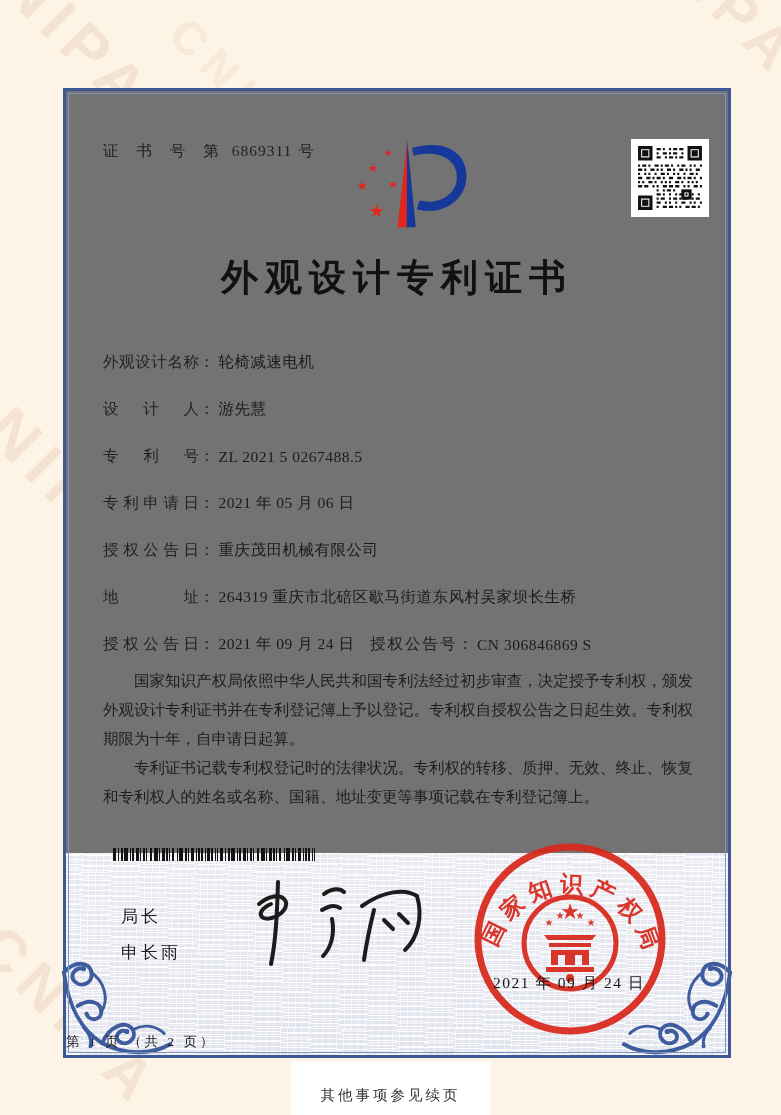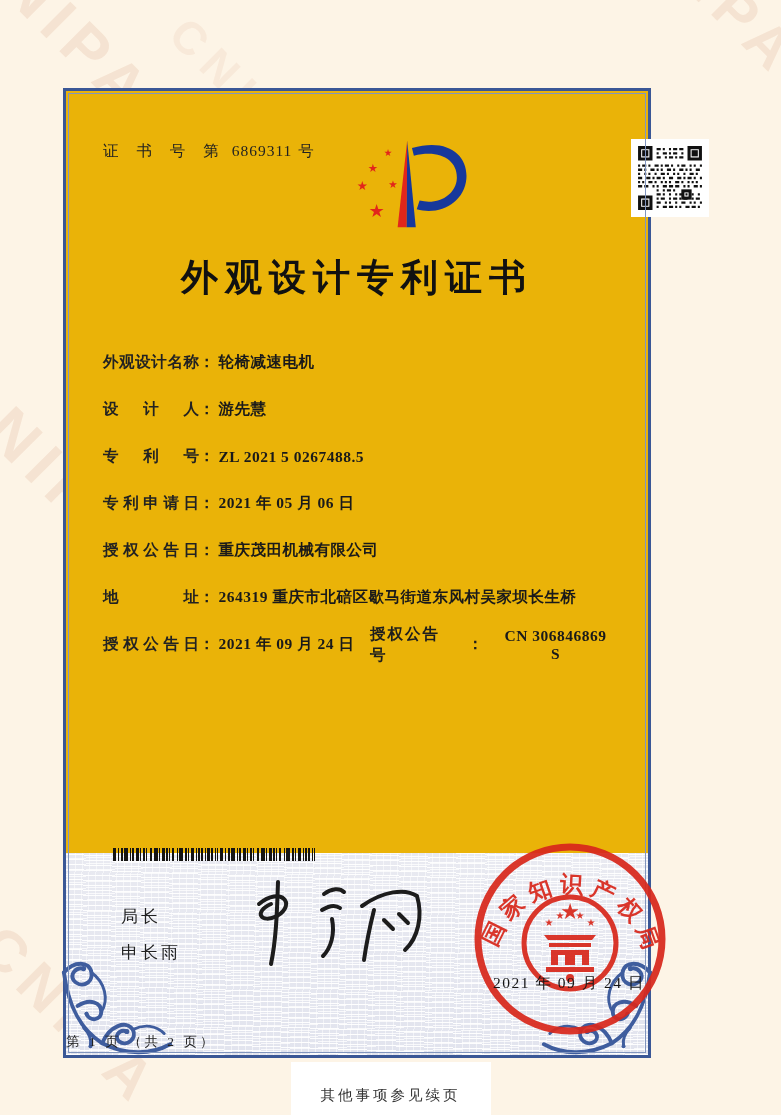--- a/index.html
+++ b/index.html
@@ -9,22 +9,22 @@
     font-family:"Liberation Serif","DejaVu Serif",serif;color:#1d1d1d;
   }
   
   .wm{
     position:absolute;font-family:"Liberation Sans","DejaVu Sans",sans-serif;
     font-weight:700;color:rgba(216,160,128,.20);transform:rotate(45deg);
     letter-spacing:10px;white-space:nowrap;z-index:0;pointer-events:none;
   }
   
   .page{
-    position:absolute;left:63px;top:88px;width:588px;height:970px;
-    box-sizing:border-box;border:3px solid #3a5796;background:#eab308;z-index:1;
+    position:absolute;left:63px;top:88px;width:668px;height:970px;
+    box-sizing:border-box;border:3px solid #3a5796;background:#737373;z-index:1;
   }
   .page::before{
     content:"";position:absolute;inset:2px;border:1px solid #8195be;
     pointer-events:none;z-index:4;
   }
   .band{
     position:absolute;left:0;right:0;bottom:0;height:202px;z-index:1;
     background:
       repeating-linear-gradient(91.5deg, rgba(255,255,255,.0) 0 2px, rgba(255,255,255,.55) 2px 3px, rgba(255,255,255,0) 3px 7px),
       repeating-linear-gradient(2deg,  rgba(255,255,255,.95) 0 1px, rgba(231,232,240,0) 1px 5px),
@@ -40,26 +40,26 @@
   .certno .num{letter-spacing:1px;padding-left:6px;}
   .certno .suf{padding-left:6px;}
   .logo{position:absolute;left:267px;top:38px;z-index:2;}
   .qr{position:absolute;left:565px;top:48px;width:78px;height:78px;background:#fff;
       padding:5px;box-sizing:border-box;z-index:2;}
   .title{
     position:absolute;left:0;right:0;top:150px;margin:12px;text-align:center;
     font-size:37px;font-weight:700;letter-spacing:7px;color:#111;z-index:2;
   }
   
-  .fields{position:absolute;left:37px;top:248px;right:36px;z-index:2;font-size:15.5px;font-weight:bold;}
+  .fields{position:absolute;left:37px;top:248px;right:36px;z-index:2;font-size:15.5px;}
   .frow{height:47px;display:flex;align-items:center;position:relative;}
   .flabel{display:inline-block;width:96px;text-align:justify;text-align-last:justify;color:#222;}
   .fcolon{padding:0 4px 0 0;}
   .fval{letter-spacing:.5px;color:#1a1a1a;text-align:center;}
-  .grant{position:absolute;left:267px;top:0;height:47px;display:flex;align-items:center;gap:12px;}
+  .grant{position:absolute;left:267px;top:0;height:47px;display:flex;align-items:center;}
   .grant .glabel{letter-spacing:2px;}
   
   .paras{position:absolute;left:37px;top:575px;width:590px;z-index:2;}
   .paras p{
     margin:0;font-size:15.5px;line-height:29px;text-align:justify;
     text-indent:2em;color:#1d1d1d;
   }
   
   .barcode{position:absolute;left:47px;top:757px;z-index:5;}
   .director{
@@ -216,20 +216,24 @@
           <span class="fcolon">：</span>
           <span class="fval">2021 年 09 月 24 日</span>
         <span class="grant">
           <span class="glabel">授权公告号</span>
             <span class="fcolon">：</span>
             <span class="fval">CN 306846869 S</span>
         </span>
       </div>
     </div>
 
+    <div class="paras">
+      <p>国家知识产权局依照中华人民共和国专利法经过初步审查，决定授予专利权，颁发外观设计专利证书并在专利登记簿上予以登记。专利权自授权公告之日起生效。专利权期限为十年，自申请日起算。</p>
+      <p>专利证书记载专利权登记时的法律状况。专利权的转移、质押、无效、终止、恢复和专利权人的姓名或名称、国籍、地址变更等事项记载在专利登记簿上。</p>
+    </div>
 
     <svg class="barcode" width="202" height="13">
       <line x1="0" y1="6.5" x2="202" y2="6.5" stroke="#151412" stroke-width="13" stroke-dasharray="3 2 1 2 2 1 4 2 1 1 2 2 3 1 1 2 2 1 1 3 2 2 4 1 1 2 3 1 2 1 1 2 2 3 1 1 4 2 2 1 1 2 3 2 1 1 2 1 2 2 1 1 3 1 2 2 1 1 1 2"></line>
     </svg>
 
     <div class="director">
       <div>局长</div>
       <div>申长雨</div>
     </div>
 

